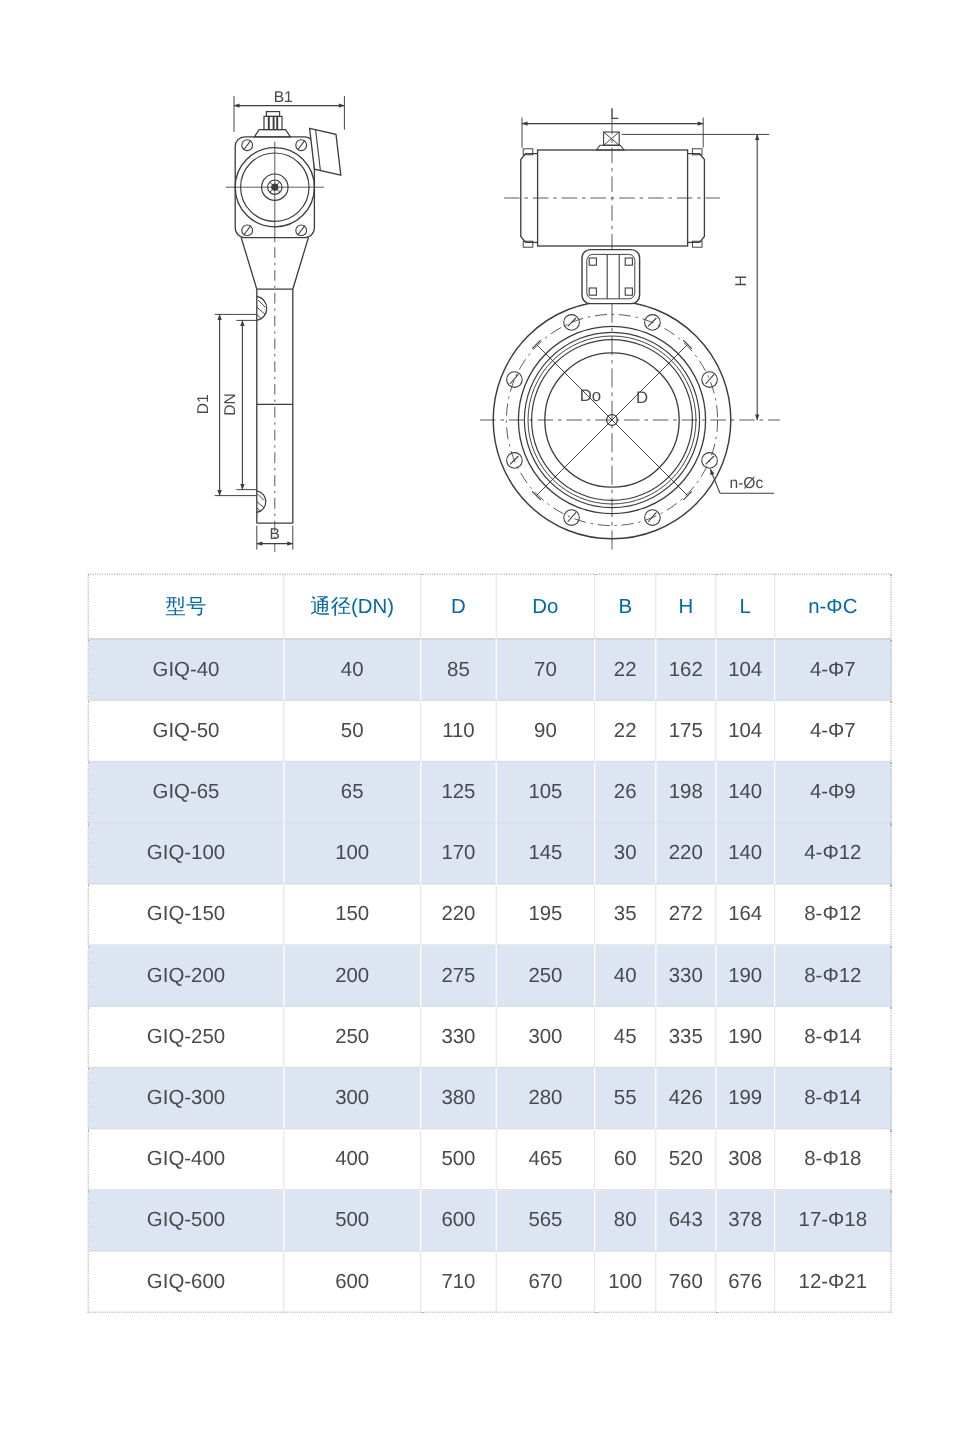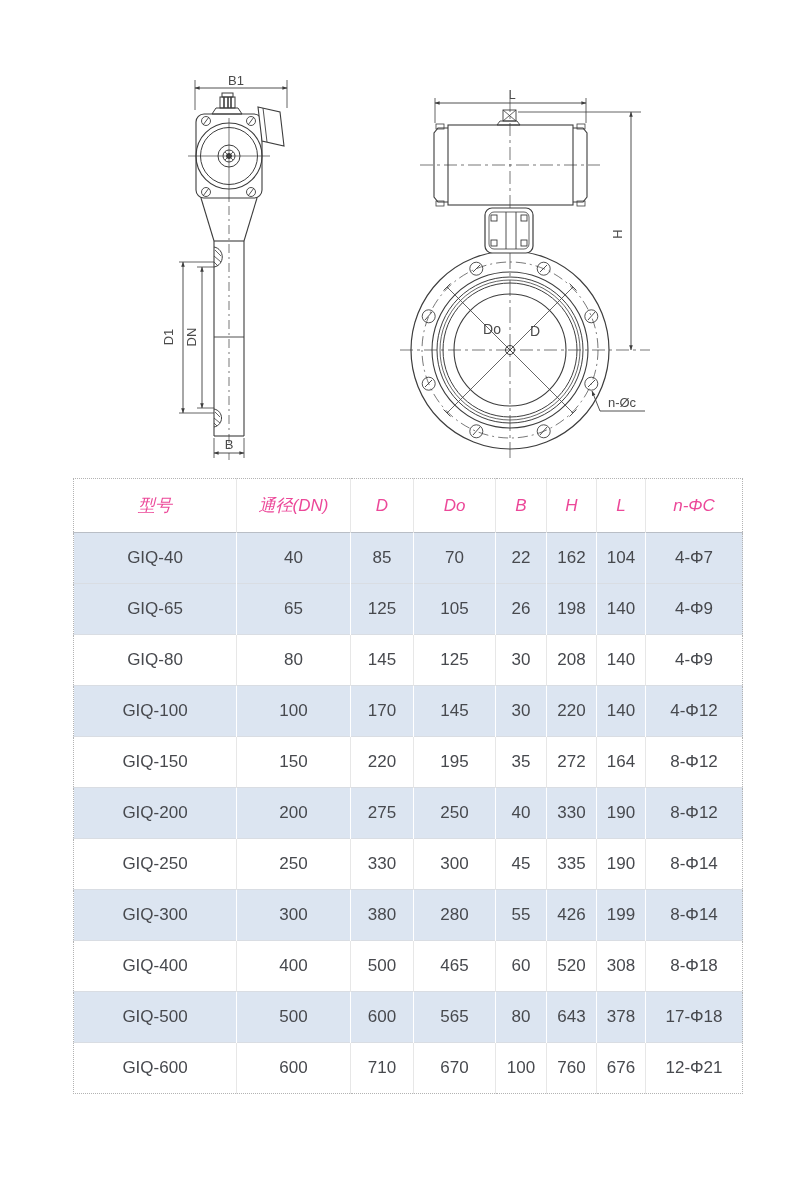--- a/index.html
+++ b/index.html
@@ -22,21 +22,21 @@
     margin-left:73px;
     border:1px dotted #b3b3b3;
     font-size:17px;
   }
   .spec-table th, .spec-table td {
     text-align:center;
     vertical-align:middle;
     font-weight:normal;
     border-left:1px solid #e7e7e7;
   }
-  .spec-table th { height:54px; color:#ec4899;font-style:italic; }
+  .spec-table th { height:54px; color:#0369a1; }
   .spec-table td { height:51px; border-top:1px solid #d9dde3; }
   .spec-table th:first-child, .spec-table td:first-child { border-left:none; }
   .spec-table tbody tr:first-child td { border-top:1px solid #b9bec6; }
   .spec-table tr.stripe td { background:var(--stripe,#dce5f1); border-left-color:#ffffff; }
   .spec-table tr.stripe td:first-child { border-left:none; }
 </style>
 </head>
 <body>
 
 <svg class="drawing-area" viewBox="0 0 800 478" xmlns="http://www.w3.org/2000/svg">
@@ -235,40 +235,40 @@
       <tr class="stripe">
         <td>GIQ-40</td>
         <td>40</td>
         <td>85</td>
         <td>70</td>
         <td>22</td>
         <td>162</td>
         <td>104</td>
         <td>4-Φ7</td>
       </tr>
+      <tr>
+        <td>GIQ-50</td>
+        <td>50</td>
+        <td>110</td>
+        <td>90</td>
+        <td>22</td>
+        <td>175</td>
+        <td>104</td>
+        <td>4-Φ7</td>
+      </tr>
       <tr class="stripe">
         <td>GIQ-65</td>
         <td>65</td>
         <td>125</td>
         <td>105</td>
         <td>26</td>
         <td>198</td>
         <td>140</td>
         <td>4-Φ9</td>
       </tr>
-      <tr>
-        <td>GIQ-80</td>
-        <td>80</td>
-        <td>145</td>
-        <td>125</td>
-        <td>30</td>
-        <td>208</td>
-        <td>140</td>
-        <td>4-Φ9</td>
-      </tr>
       <tr class="stripe">
         <td>GIQ-100</td>
         <td>100</td>
         <td>170</td>
         <td>145</td>
         <td>30</td>
         <td>220</td>
         <td>140</td>
         <td>4-Φ12</td>
       </tr>

